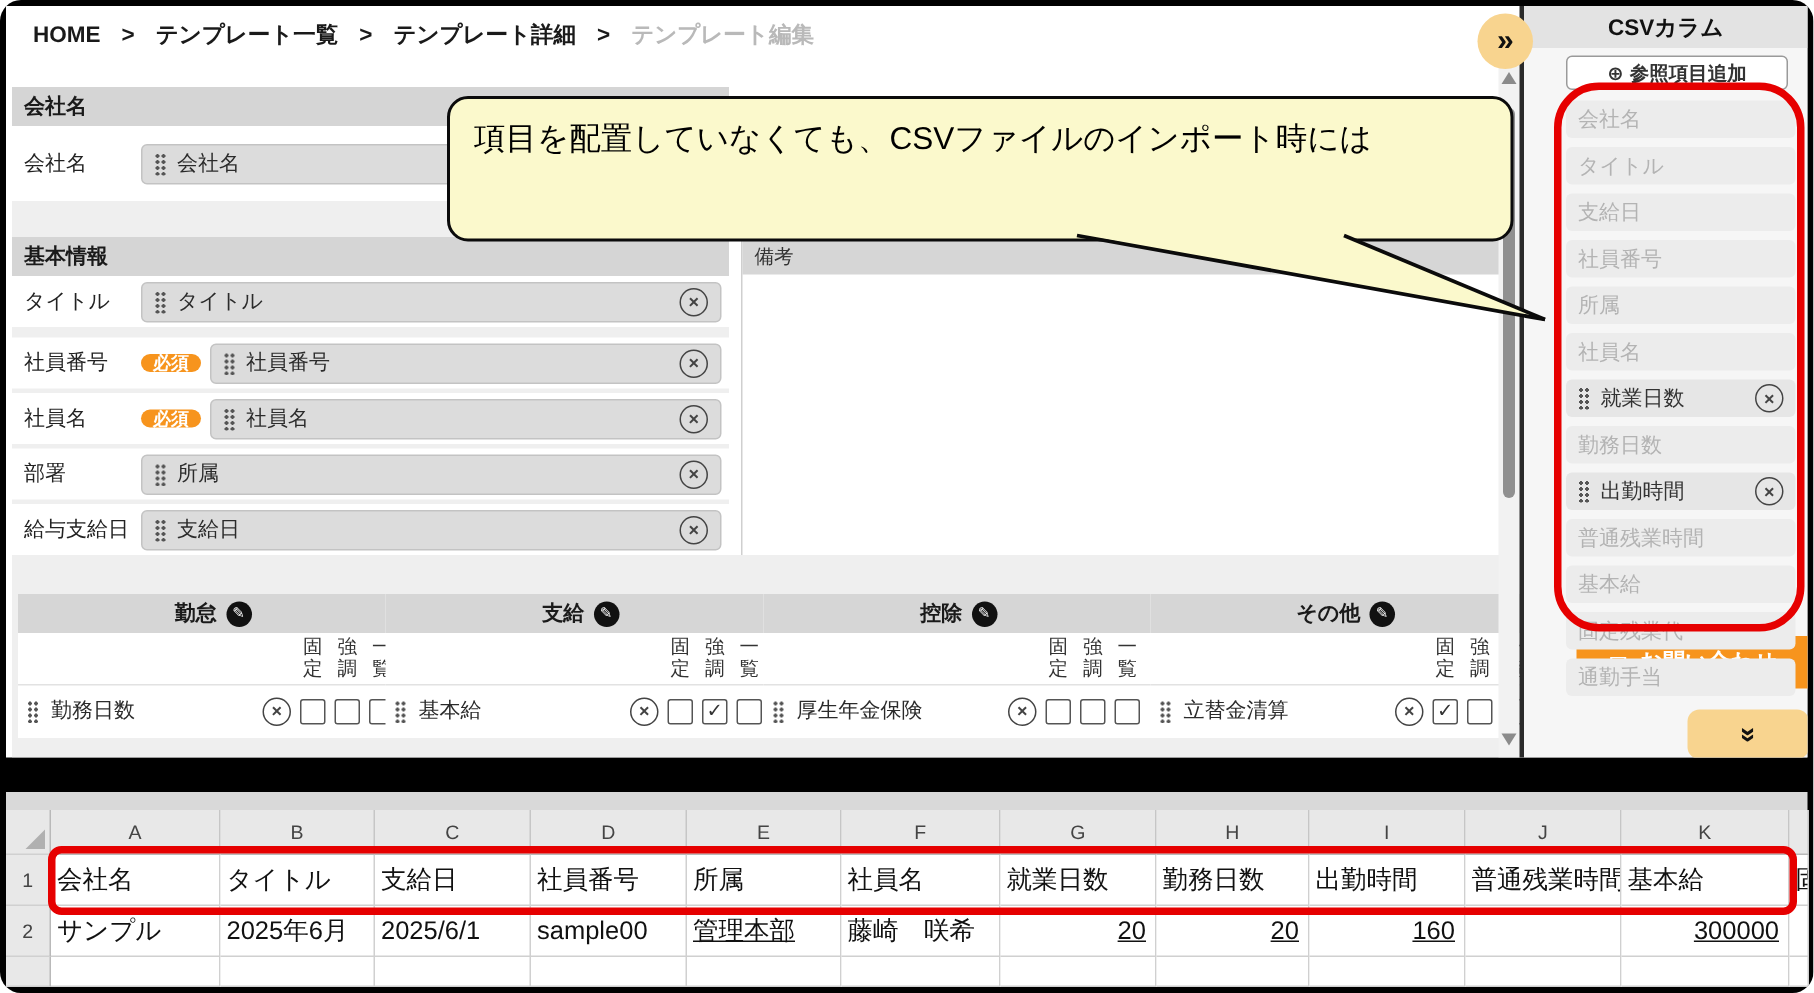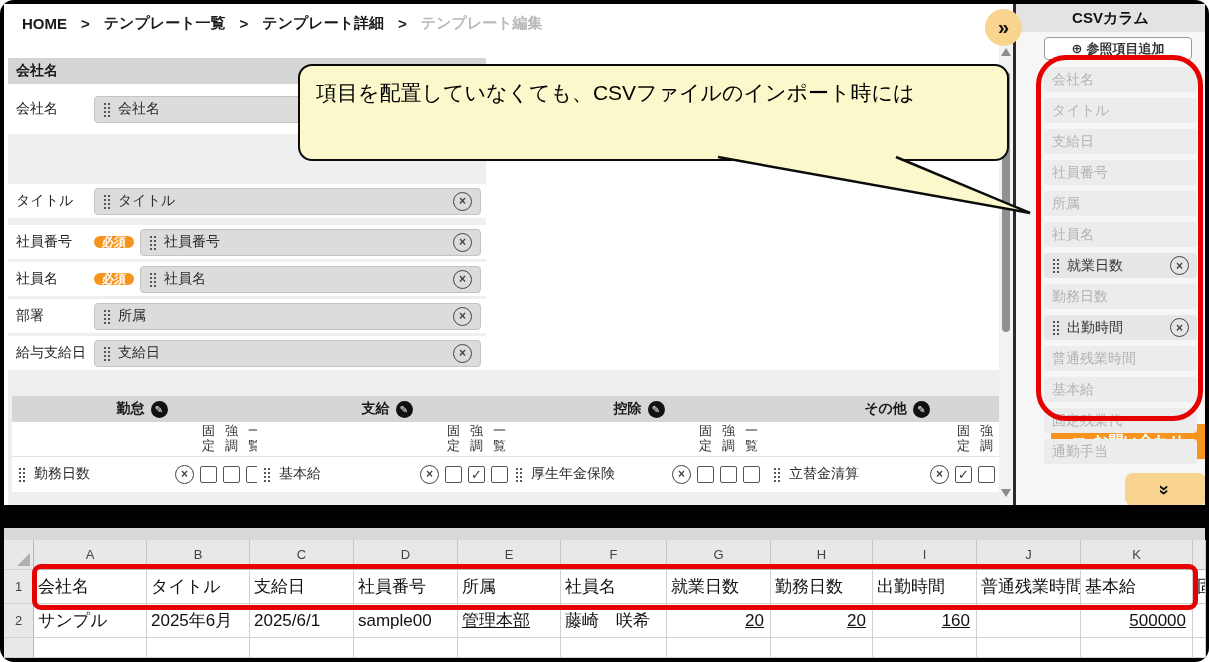--- a/index.html
+++ b/index.html
@@ -82,20 +82,21 @@
 
     <div id="leftcol">
         <div class="secbar" style="left: 0px; width: 478px; top: 0px;">会社名</div>
         <div class="fieldrow" style="top: 26px; height: 50px;">
           <span class="flabel">会社名</span>
           <div class="chip">
             <span class="drag"></span>
             <span>会社名</span>
           </div>
         </div>
+        <div class="secbar" style="left: 0px; width: 478px; top: 100px;">基本情報</div>
         <div class="fieldrow" style="top: 126px; height: 34px;">
           <span class="flabel">タイトル</span>
           <div class="chip">
             <span class="drag"></span>
             <span>タイトル</span>
             <span class="remove">×</span>
           </div>
         </div>
         <div class="fieldrow" style="top: 167px; height: 34px;">
           <span class="flabel">社員番号</span>
@@ -126,20 +127,23 @@
         <div class="fieldrow" style="top: 278px; height: 34px;">
           <span class="flabel">給与支給日</span>
           <div class="chip">
             <span class="drag"></span>
             <span>支給日</span>
             <span class="remove">×</span>
           </div>
         </div>
       </div>
 
+    <div id="notes">
+      <div class="nhead">備考</div>
+    </div>
 
     <div id="panelzone">
         <div class="cpanel" style="left: 4px;">
           <div class="phead">
             <span>勤怠</span>
             <span class="editcirc">✎</span>
           </div>
           <div class="psub">
             <span class="vcol">固
 定</span>
@@ -333,21 +337,21 @@
         <div class="scell" style="width: 113px;">サンプル</div>
         <div class="scell" style="width: 103px;">2025年6月</div>
         <div class="scell" style="width: 104px;">2025/6/1</div>
         <div class="scell" style="width: 104px;">sample00</div>
         <div class="scell" style="width: 103px; text-decoration: underline;">管理本部</div>
         <div class="scell" style="width: 106px;">藤崎　咲希</div>
         <div class="scell num" style="width: 104px;">20</div>
         <div class="scell num" style="width: 102px;">20</div>
         <div class="scell num" style="width: 104px;">160</div>
         <div class="scell" style="width: 104px;"></div>
-        <div class="scell num" style="width: 112px;">500000</div>
+        <div class="scell num" style="width: 112px;">300000</div>
         <div class="scell" style="width: 13px;"></div>
       </div>
       <div class="srow" style="top: 110px; height: 20px;">
         <div class="scell gut" style="width: 30px;"></div>
         <div class="scell" style="width: 113px;"></div>
         <div class="scell" style="width: 103px;"></div>
         <div class="scell" style="width: 104px;"></div>
         <div class="scell" style="width: 104px;"></div>
         <div class="scell" style="width: 103px;"></div>
         <div class="scell" style="width: 106px;"></div>

